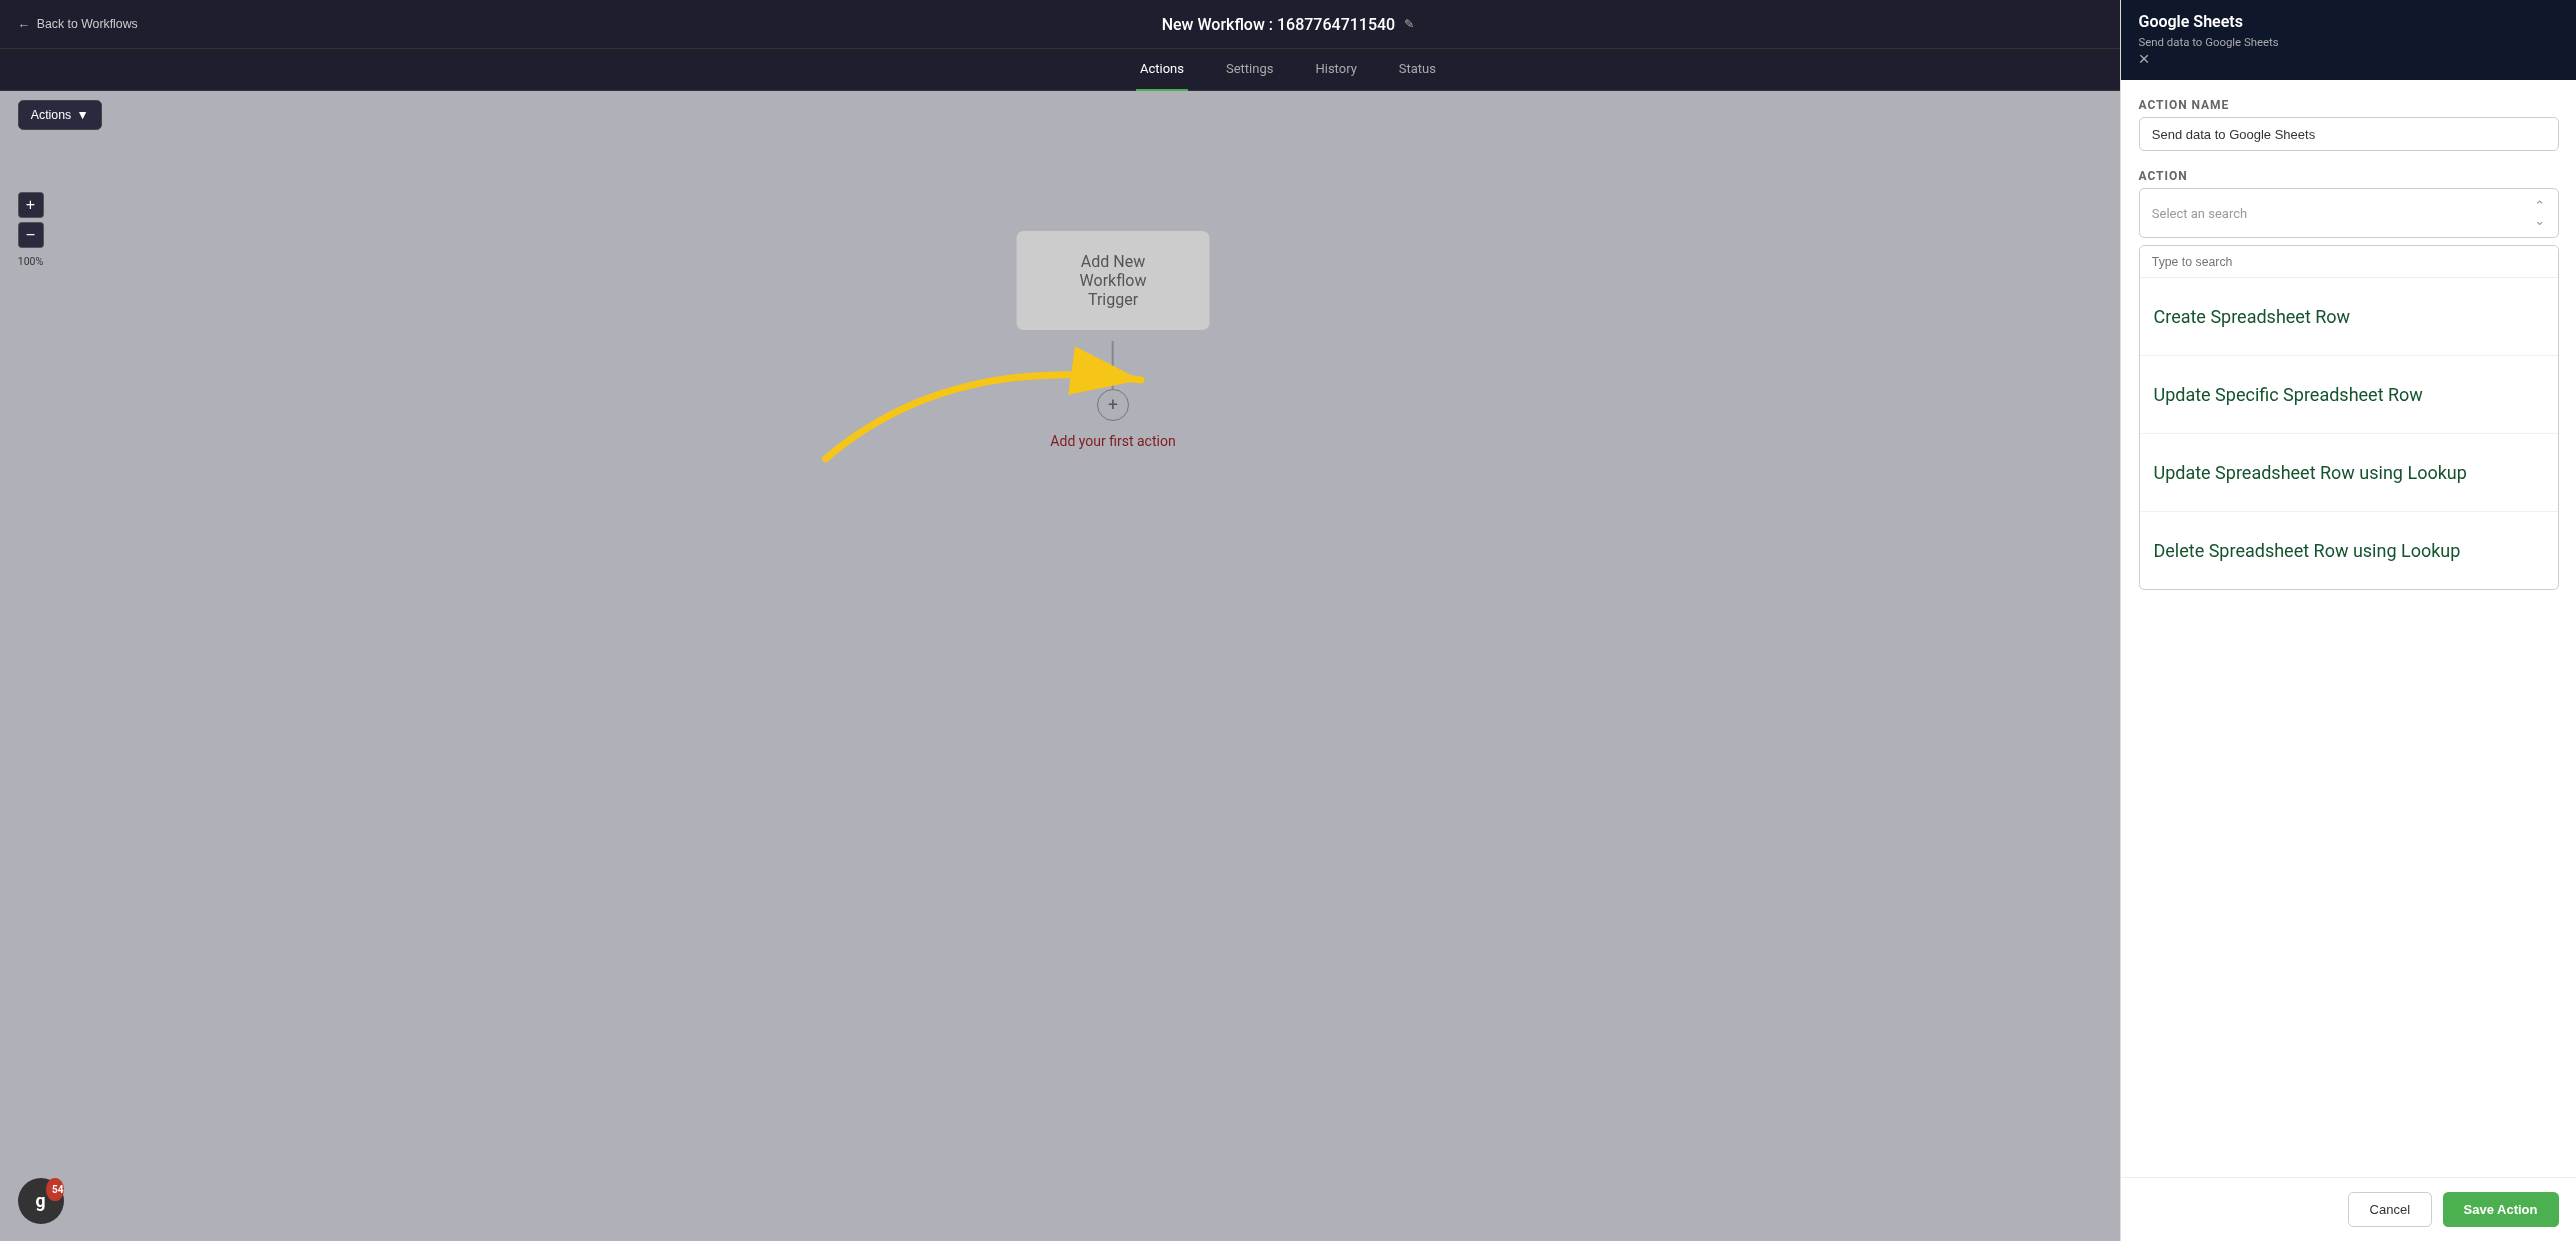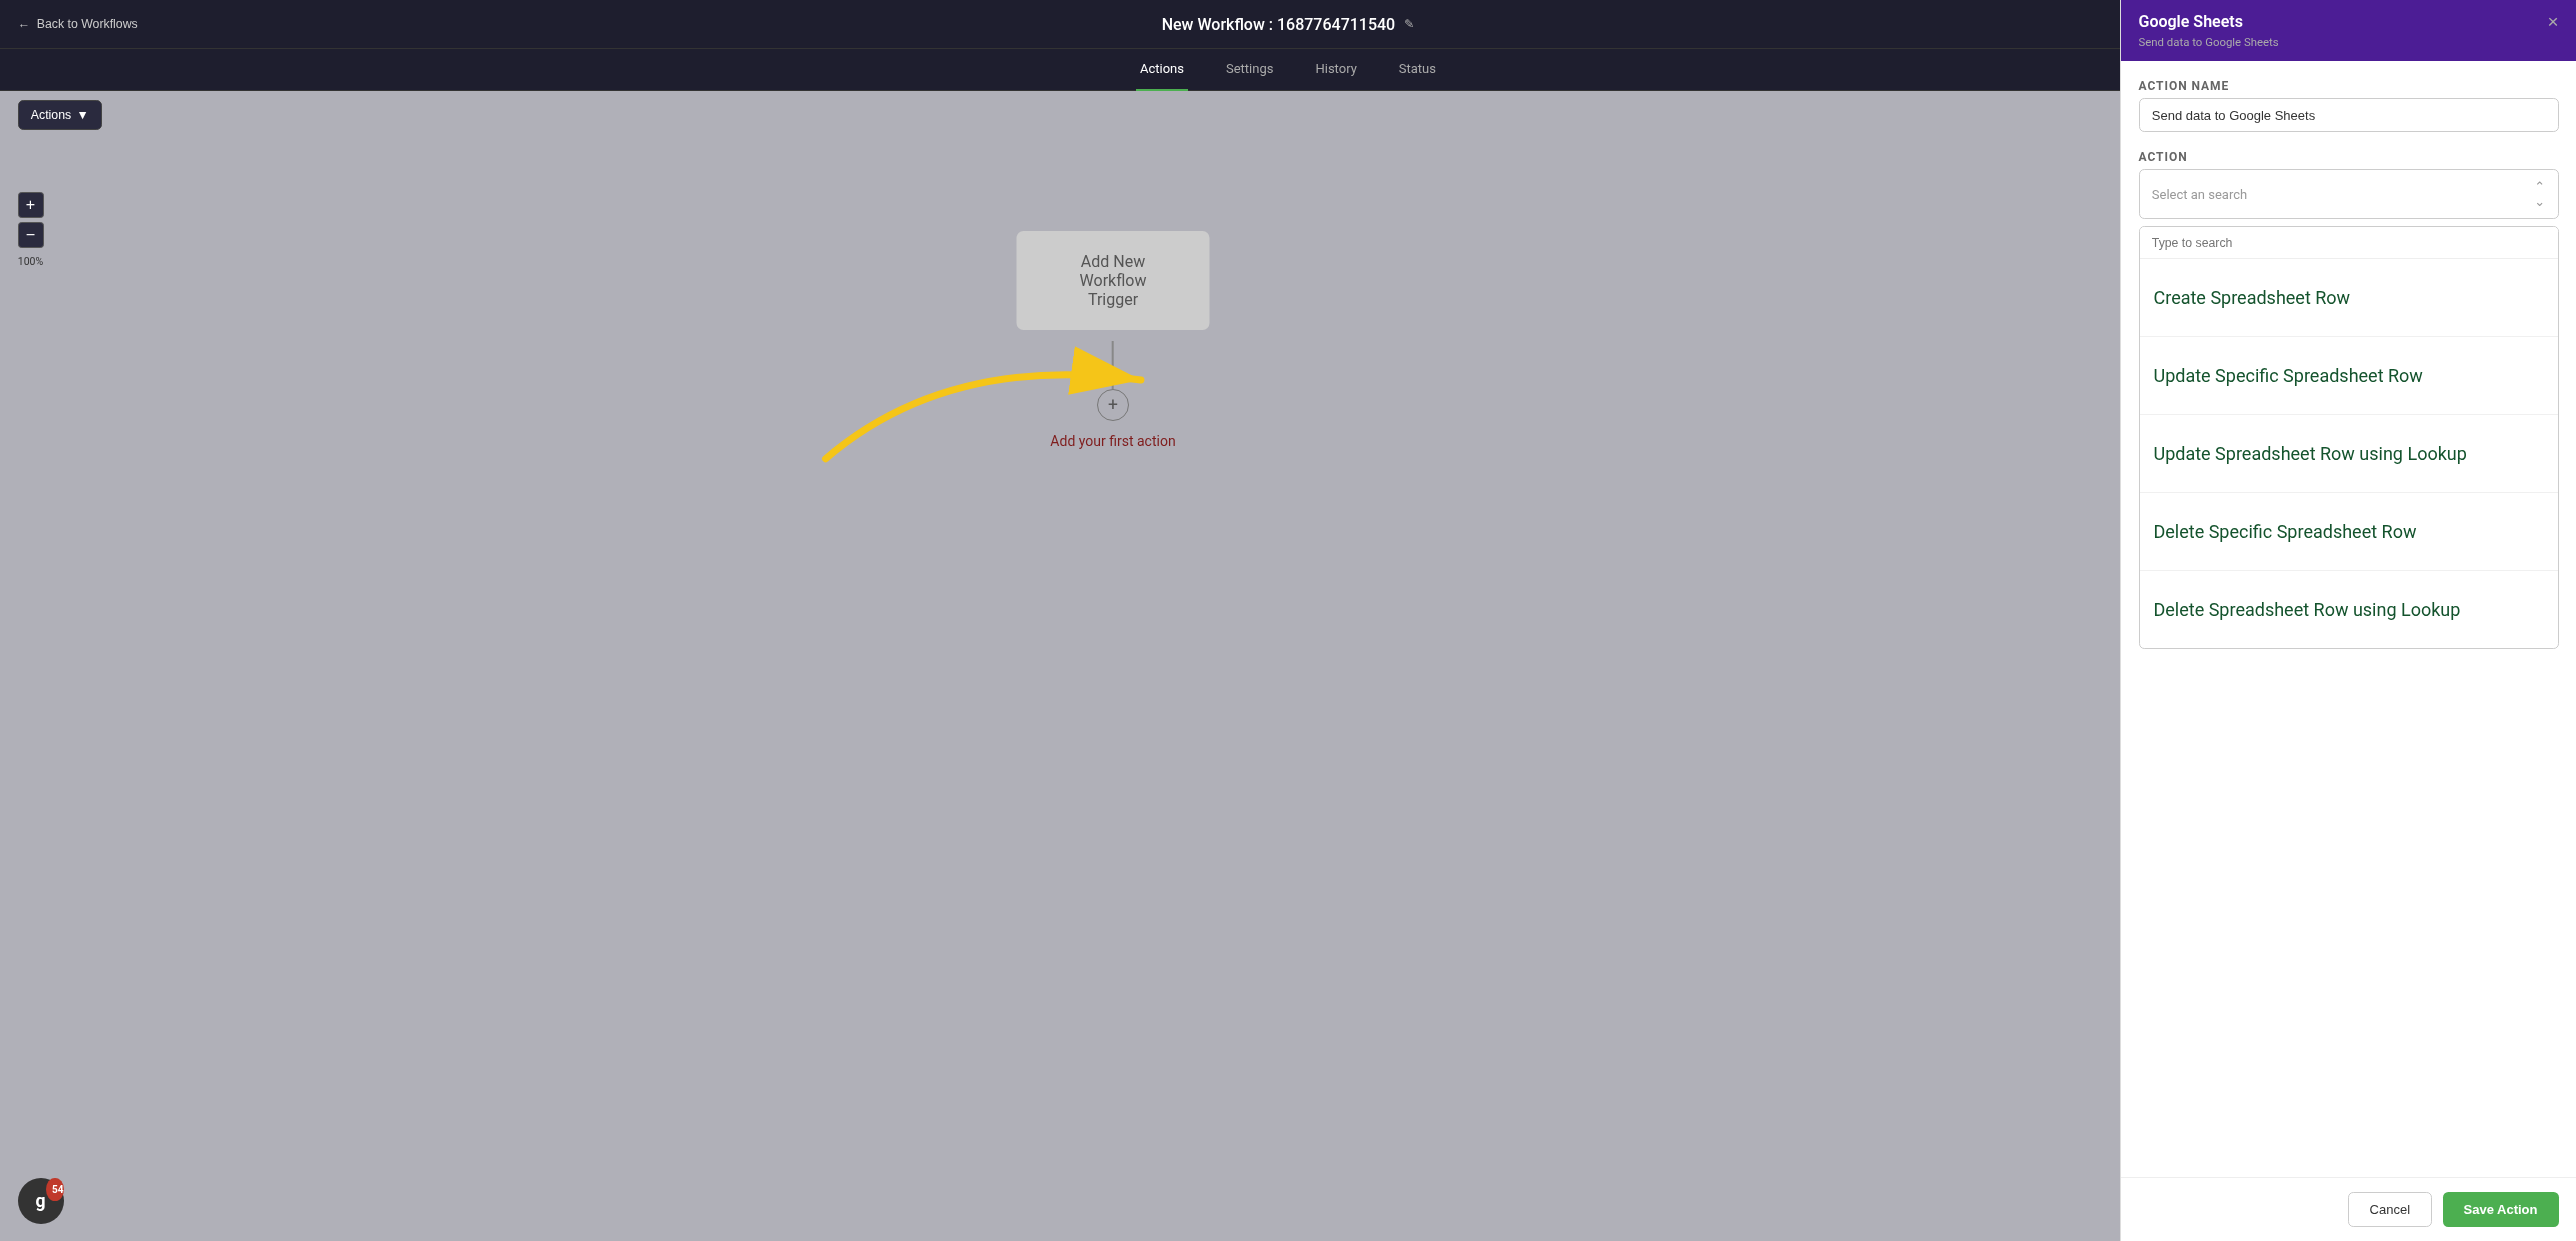--- a/index.html
+++ b/index.html
@@ -212,25 +212,26 @@
       width: 456px;
       height: 100%;
       background: #fff;
       border-left: 0.9px solid #ddd;
       display: flex;
       flex-direction: column;
       z-index: 20;
     }
 
     .panel-header {
-      background: #4c1d95;
+      background: #0f172a;
       padding: 12.3px 17.5px;
       display: flex;
       align-items: flex-start;
       justify-content: space-between;
+      flex-direction: column;
     }
     .panel-header-title {
       color: #fff;
       font-size: 16px;
       font-weight: 600;
     }
     .panel-header-subtitle {
       color: #aaa;
       font-size: 11.4px;
       margin-top: 3.5px;
@@ -481,23 +482,20 @@
       <div class="dropdown-item">
         <span>Create Spreadsheet Row</span>
       </div>
       <div class="dropdown-item">
         <span>Update Specific Spreadsheet Row</span>
       </div>
       <div class="dropdown-item">
         <span>Update Spreadsheet Row using Lookup</span>
       </div>
       <div class="dropdown-item">
-        <span>Delete Specific Spreadsheet Row</span>
-      </div>
-      <div class="dropdown-item">
         <span>Delete Spreadsheet Row using Lookup</span>
       </div>
     </div>
   </div>
 
   <div class="panel-footer">
     <button class="cancel-btn">Cancel</button>
     <button class="save-btn">Save Action</button>
   </div>
 </div>

